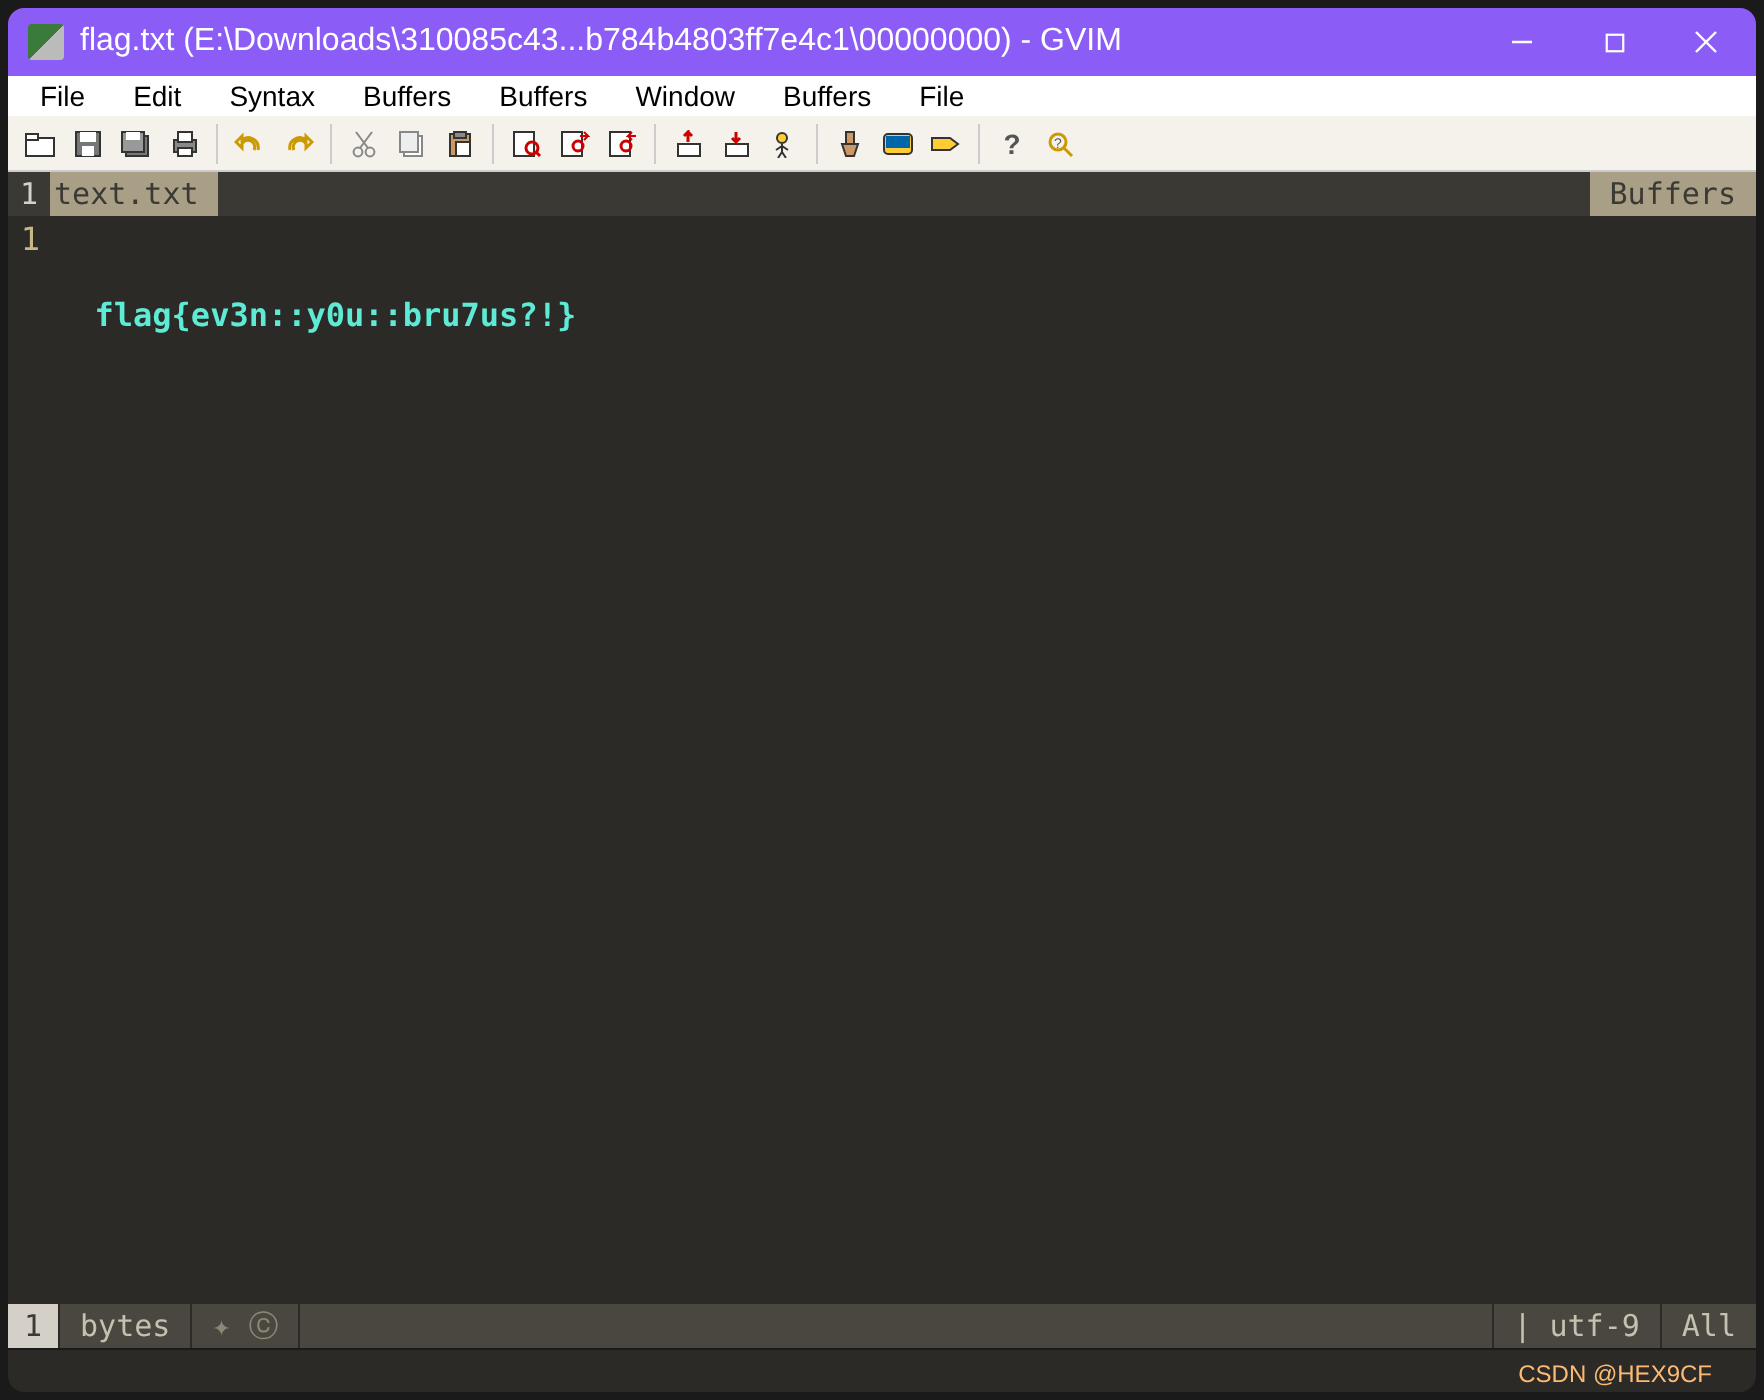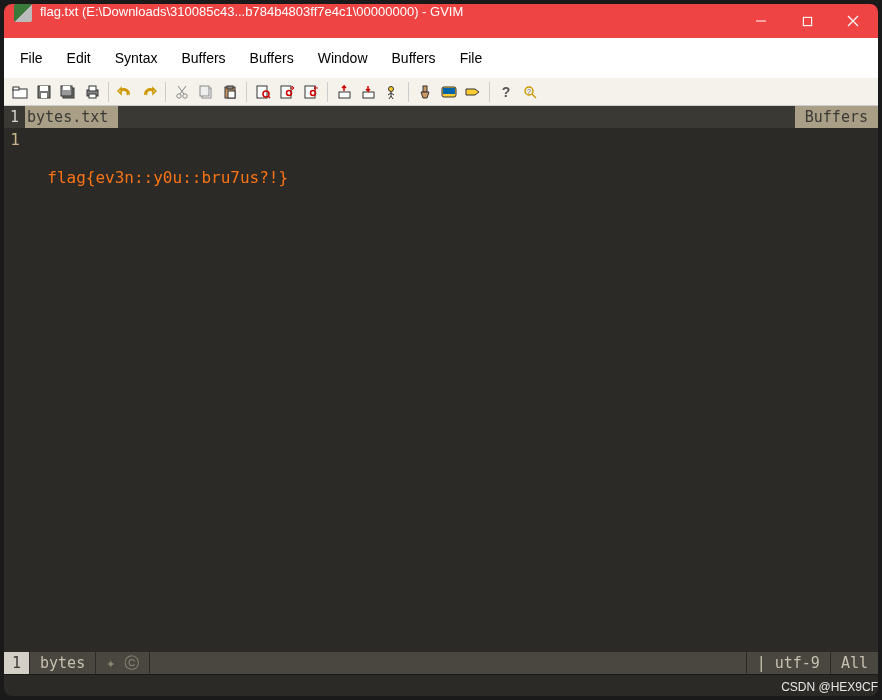--- a/index.html
+++ b/index.html
@@ -15,26 +15,27 @@
   .window {
     flex: 1;
     display: flex;
     flex-direction: column;
     background: #1c1c1c;
     border-radius: 8px;
     margin: 4px;
     overflow: hidden;
   }
   .titlebar {
-    background: #ef4444;
+    background: #8b5cf6;
     color: #fff;
     height: 34px;
     display: flex;
+    align-items: center;
     padding: 0 2px 0 10px;
-    font-size: 13px;
+    font-size: 16px;
   }
   .title-icon {
     width: 18px;
     height: 18px;
     margin-right: 8px;
     background: linear-gradient(135deg, #3a7a3a 50%, #bbb 50%);
     display: inline-block;
     border-radius: 2px;
   }
   .title-text { flex: 0 0 auto; }
@@ -42,21 +43,21 @@
   .win-btn {
     width: 46px;
     height: 34px;
     display: flex;
     align-items: center;
     justify-content: center;
     color: #fff;
   }
   .menubar {
     background: #fff;
-    height: 40px;
+    height: 20px;
     display: flex;
     align-items: stretch;
     padding: 0 4px;
     font-size: 14px;
     color: #000;
   }
   .menu-item {
     padding: 0 12px;
     display: flex;
     align-items: center;
@@ -129,21 +130,21 @@
     color: #c8b58a;
     text-align: right;
     padding: 2px 4px 0 0;
   }
   .code {
     flex: 1;
     color: #d4d0c8;
     padding: 2px 0 0 4px;
     white-space: pre;
   }
-  .code-line .kw { color: #f97316; }
+  .code-line .kw { color: #5eead4; font-weight: bold; }
   .statusbar {
     height: 22px;
     background: #49473f;
     color: #c6c0b0;
     display: flex;
     align-items: center;
     font-family: "Consolas", monospace;
     font-size: 15px;
   }
   .status-linenum {
@@ -168,22 +169,22 @@
   .status-dim { color: #8a8776; }
   .status-spacer { flex: 1; }
   .cmdline {
     height: 22px;
     background: #2b2a27;
     border-top: 1px solid #1a1a18;
   }
   .watermark {
     position: fixed;
     bottom: 6px;
-    right: 4px;
-    color: #e5e5e5;
+    right: 26px;
+    color: #fdba74;
     font-size: 12px;
     font-family: Arial, sans-serif;
   }
 </style>
 </head>
 <body>
 
 <div class="window">
 
   <div class="titlebar">
@@ -347,21 +348,21 @@
         <svg width="15" height="14">
           <circle cx="6" cy="6" r="4" fill="none" stroke="#c90" stroke-width="1.5"></circle>
           <line x1="9" y1="9" x2="13" y2="13" stroke="#c90" stroke-width="1.5"></line>
           <text x="4" y="9" font-size="7" fill="#555">?</text>
         </svg>
       </div>
   </div>
 
   <div class="buffer-header">
     <div class="buffer-num">1</div>
-    <div class="buffer-name">bytes.txt</div>
+    <div class="buffer-name">text.txt</div>
     <div class="buffer-header-spacer"></div>
     <div class="buffers-label">Buffers</div>
   </div>
 
   <div class="editor">
     <div class="gutter">
       <div>1</div>
     </div>
     <div class="code">
       <div class="code-line"><span class="kw">  flag{ev3n::y0u::bru7us?!}</span></div>

